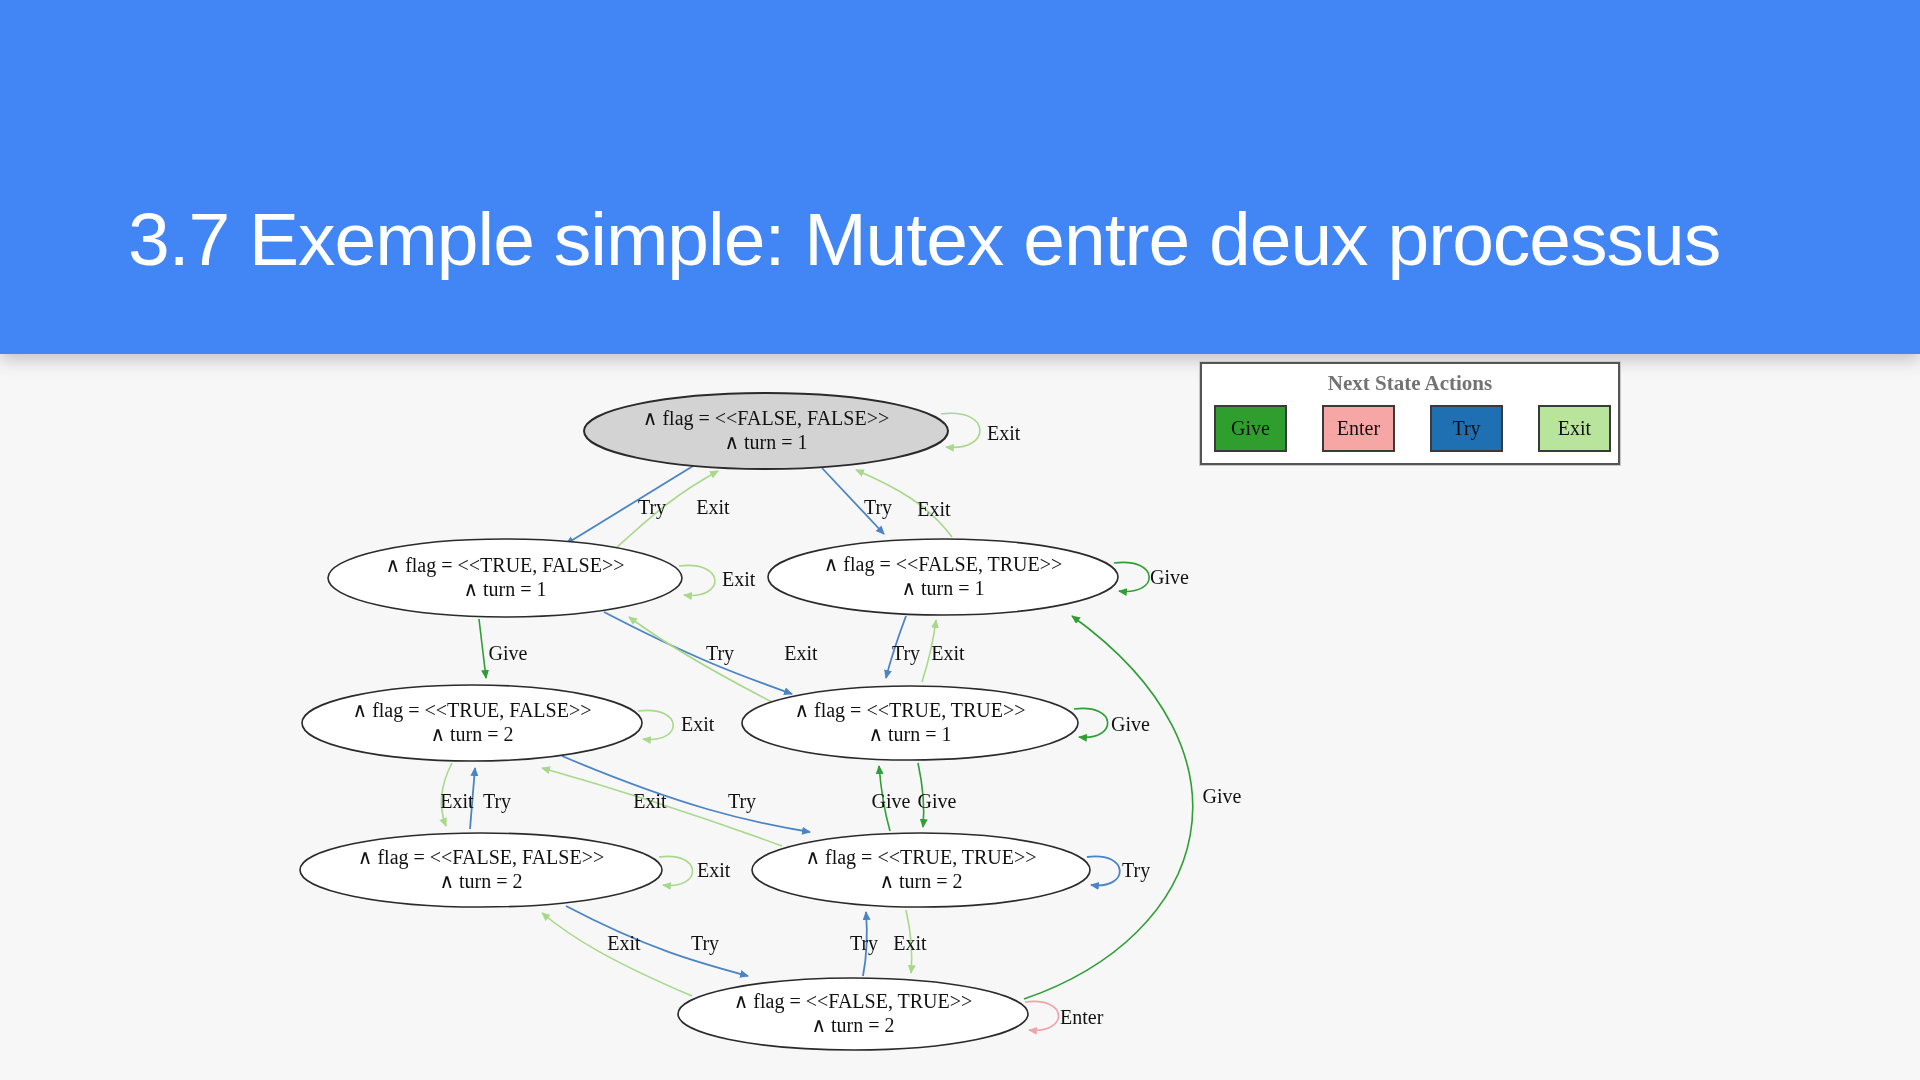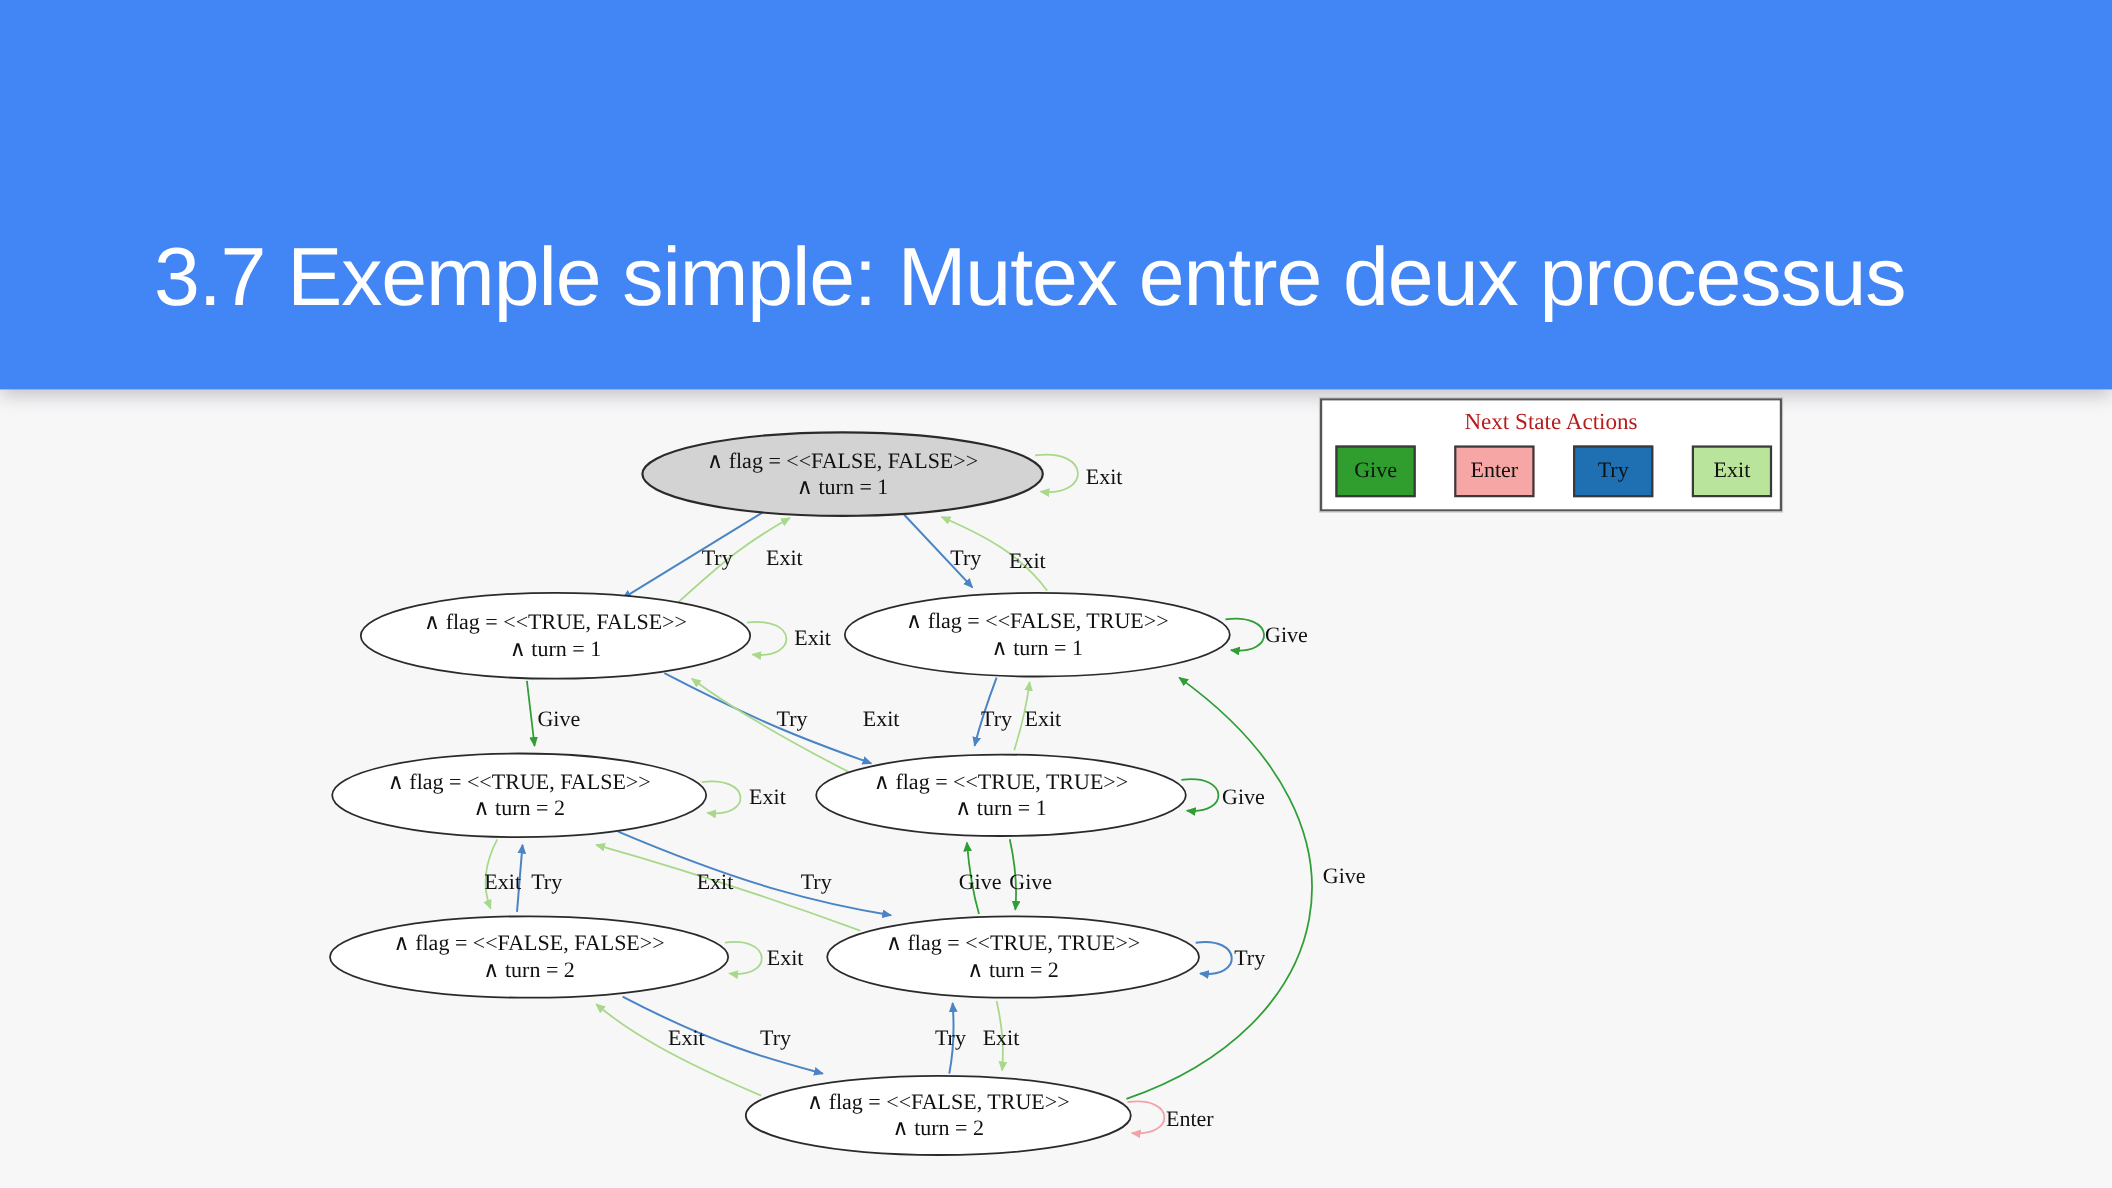--- a/index.html
+++ b/index.html
@@ -1,27 +1,27 @@
 <!DOCTYPE html>
 <html><head>
 <meta charset="utf-8">
 <style>
   html,body{margin:0;padding:0;}
   body{width:1920px;height:1080px;background:#f7f7f8;overflow:hidden;position:relative;
        font-family:"Liberation Sans",sans-serif;}
   
   .header{position:absolute;left:0;top:0;width:1920px;height:354px;background:#4285f4;
           box-shadow:0 6px 16px rgba(60,60,70,.28);z-index:3;}
-  .header h1{position:absolute;left:128px;top:196px;margin:12px;color:#ffffff;
+  .header h1{position:absolute;left:128px;top:196px;margin:0;color:#ffffff;
              font-size:75px;font-weight:300;letter-spacing:-1px;white-space:nowrap;}
   
   .legend{position:absolute;left:1200px;top:362px;width:420px;height:103px;background:#ffffff;
           border:2px solid #555;outline:1px solid #c6c6c6;box-sizing:border-box;z-index:4;
           font-family:"Liberation Serif","DejaVu Serif",serif;}
-  .legend-title{text-align:center;font-size:21px;color:#b91c1c;margin-top:7px;}
+  .legend-title{text-align:center;font-size:21px;color:#737373;margin-top:7px;font-weight:bold;}
   .legend-row{position:absolute;left:0;top:41px;width:100%;height:50px;}
   .swatch{position:absolute;top:0;width:73px;height:47px;border:2px solid #3a3a3a;box-sizing:border-box;
           display:flex;align-items:center;justify-content:center;font-size:20px;color:#111;}
   
   #diagram-svg{position:absolute;left:0;top:0;z-index:2;}
   .node-text,.edge-label{font-family:"Liberation Serif","DejaVu Serif",serif;fill:#111;}
 </style>
 </head>
 <body>
 

